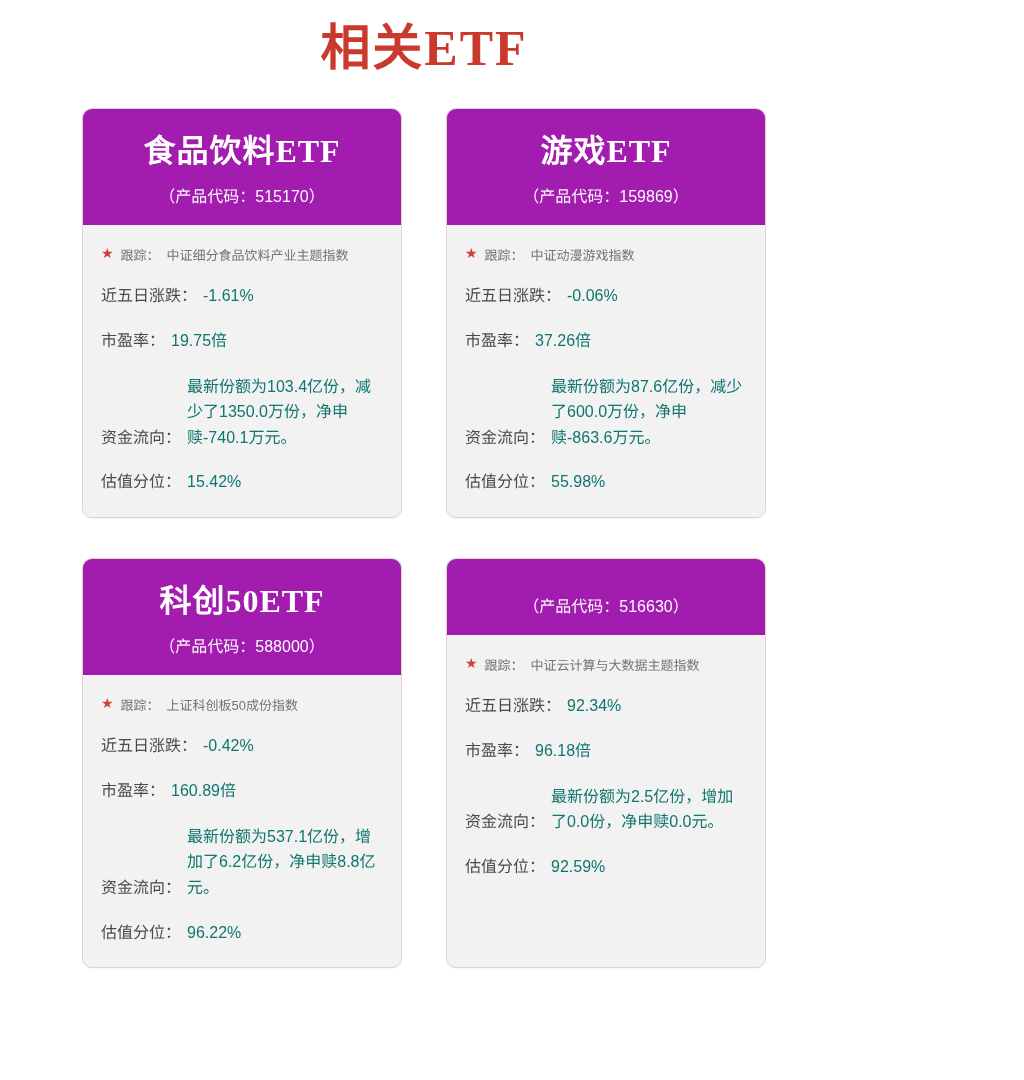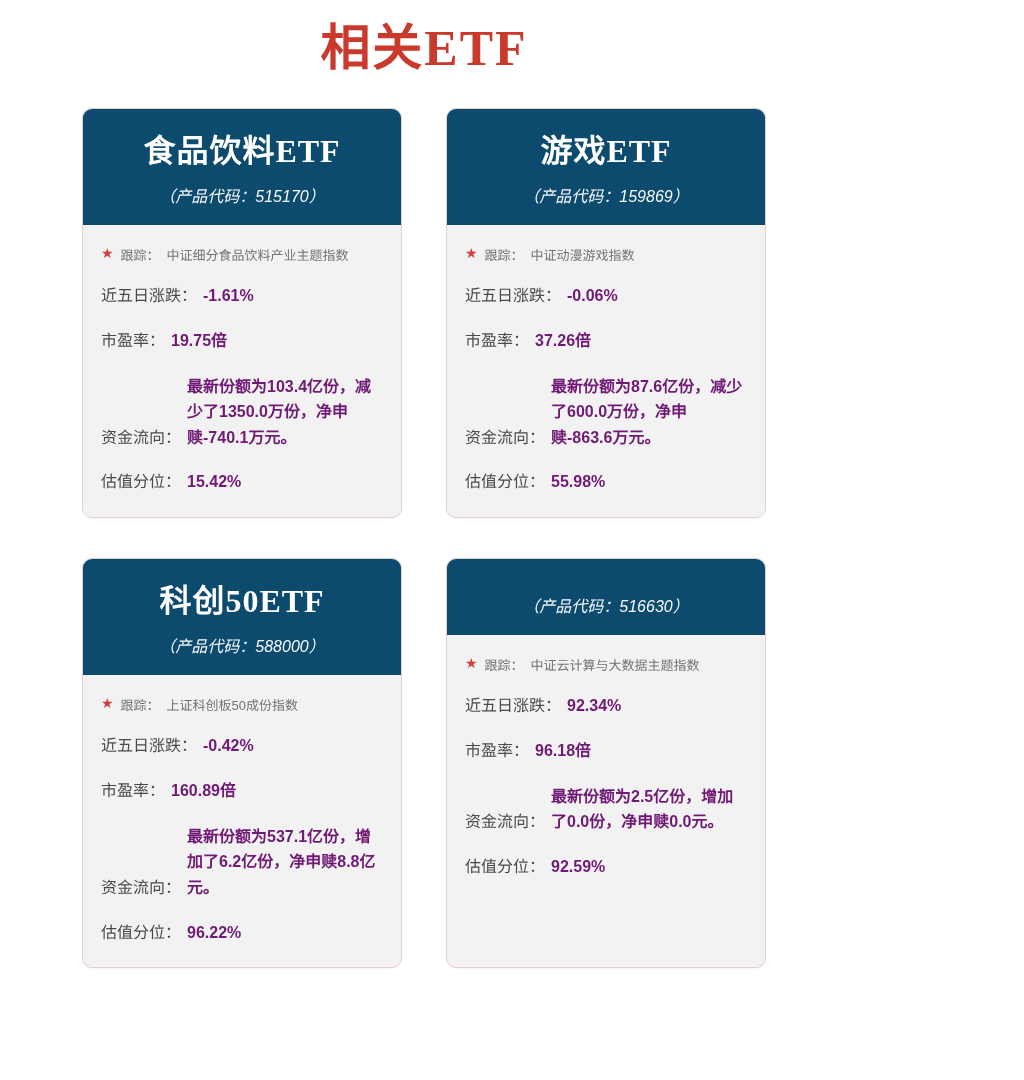--- a/index.html
+++ b/index.html
@@ -39,38 +39,37 @@
   .card {
     border: 1px solid #e4cfcb;
     border-radius: 10px;
     overflow: hidden;
     background: #f2f2f2;
     box-shadow: 0 1px 2px rgba(0,0,0,0.04);
     display: flex;
     flex-direction: column;
   }
   .card-head {
-    background: #0c4a6e;
+    background: #a21caf;
     color: #ffffff;
     padding: 22px 10px 18px 10px;
     text-align: center;
   }
   .card-title {
     font-family: "Liberation Serif", "DejaVu Serif", serif;
     font-weight: bold;
     font-size: 32px;
     line-height: 1.25;
     letter-spacing: 1px;
   }
   .card-code {
     font-size: 16px;
     margin-top: 12px;
     color: #ffffff;
     opacity: 0.97;
-    font-style: italic;
   }
   .card-body {
     background: #f2f2f2;
     padding: 20px 18px 22px 18px;
     flex: 1;
   }
   .track-row {
     display: flex;
     align-items: flex-start;
     gap: 7px;
@@ -96,22 +95,22 @@
   }
   .metric:last-child {
     margin-bottom: 0;
   }
   .metric-label {
     color: #4a4a4a;
     flex: 0 0 auto;
     white-space: nowrap;
   }
   .metric-value {
-    color: #701a75;
-    font-weight: bold;
+    color: #0f766e;
+    font-weight: normal;
     margin-left: 6px;
   }
   .metric-value.flow {
     line-height: 1.6;
   }
 </style>
 </head>
 <body>
 
 <div class="page">

